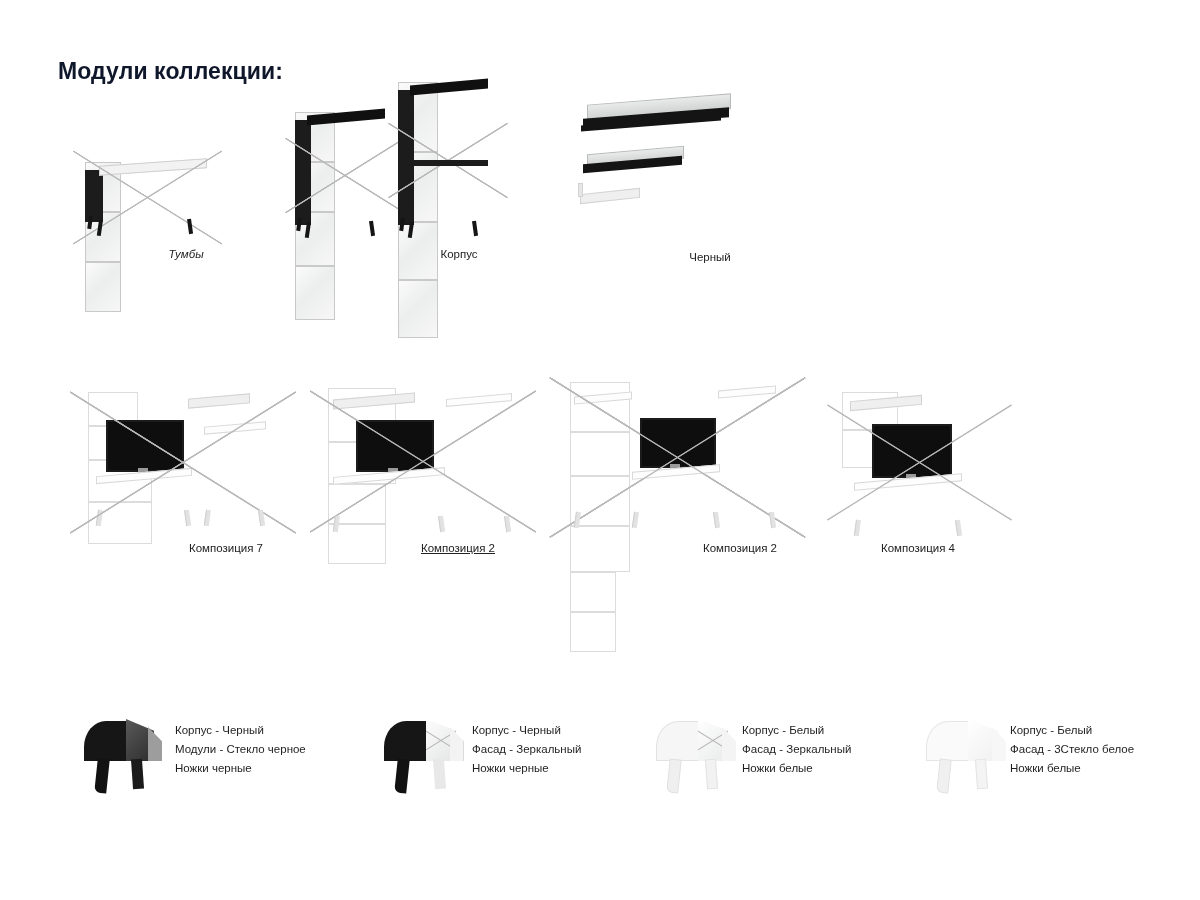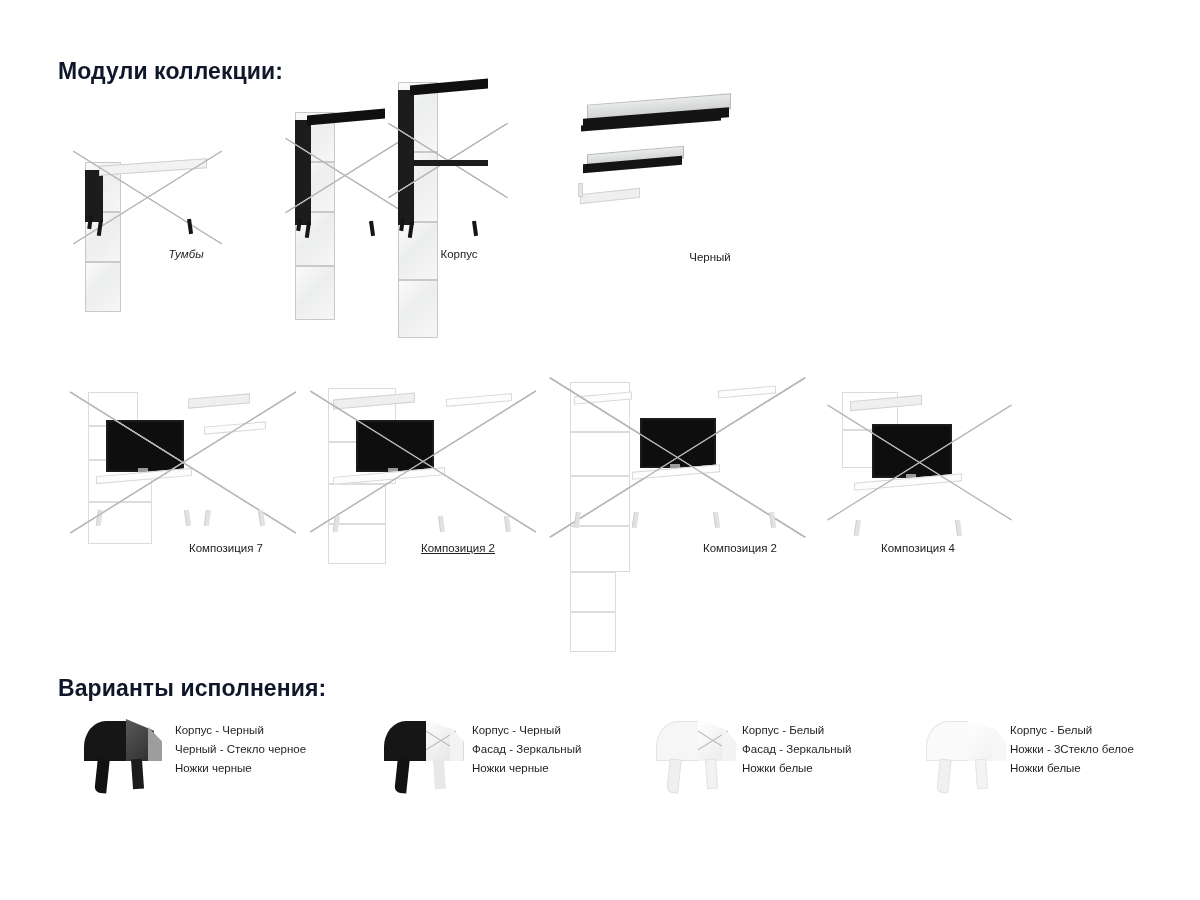--- a/index.html
+++ b/index.html
@@ -242,32 +242,31 @@
     <div class="tv-screen" style="left:30px; top:32px; width:76px; height:50px;"></div>
     <div class="tv-stand" style="left:64px; top:82px; width:10px; height:8px;"></div>
     <div class="body-box carcass-white" style="left:12px; top:86px; width:108px; height:8px; transform:skewY(-5deg);"></div>
     <div class="front-white xdecor" style="left:12px; top:94px; width:54px; height:36px;"></div>
     <div class="front-white xdecor" style="left:66px; top:94px; width:54px; height:36px;"></div>
     <div class="leg white" style="left:14px; top:128px; height:16px; transform:rotate(8deg);"></div>
     <div class="leg white" style="left:113px; top:128px; height:16px; transform:rotate(-8deg);"></div>
   </div>
   <div class="caption" style="left:918px; top:542px;">Композиция 4</div>
 
-  <div id="title-finishes" class="section-title">Варианты исполнения:</div>
 
   <div class="swatch" style="left:78px; top:715px;">
     <div class="body-box" style="left:6px; top:6px; width:46px; height:40px; background:#161616; border-top-left-radius:22px 26px;"></div>
     <div class="body-box" style="left:48px; top:4px; width:28px; height:42px; background:linear-gradient(135deg,#5a5a5a,#2d2d2d); clip-path:polygon(0 0,100% 28%,100% 100%,0 100%);"></div>
     <div class="body-box" style="left:70px; top:12px; width:14px; height:34px; background:#9d9d9d; clip-path:polygon(0 0,100% 42%,100% 100%,0 100%);"></div>
     <div class="body-box" style="left:18px; top:44px; width:12px; height:34px; background:#121212; transform:rotate(6deg); border-bottom-left-radius:6px;"></div>
     <div class="body-box" style="left:54px; top:44px; width:11px; height:30px; background:#1b1b1b; transform:rotate(-4deg);"></div>
   </div>
   <div class="finish-text" style="left:175px; top:721px;">
     <div>Корпус - Черный</div>
-    <div>Черный - Стекло черное</div>
+    <div>Модули - Стекло черное</div>
     <div>Ножки черные</div>
   </div>
 
   <div class="swatch" style="left:378px; top:715px;">
     <div class="body-box" style="left:6px; top:6px; width:46px; height:40px; background:#161616; border-top-left-radius:22px 26px;"></div>
     <div class="body-box xdecor" style="left:48px; top:4px; width:30px; height:42px; background:linear-gradient(135deg,#fdfdfd,#e4e5e5); clip-path:polygon(0 0,100% 28%,100% 100%,0 100%);"></div>
     <div class="body-box" style="left:72px; top:12px; width:14px; height:34px; background:#f3f3f3; clip-path:polygon(0 0,100% 42%,100% 100%,0 100%); border-right:1px solid #dcdcdc;"></div>
     <div class="body-box" style="left:18px; top:44px; width:12px; height:34px; background:#121212; transform:rotate(6deg); border-bottom-left-radius:6px;"></div>
     <div class="body-box" style="left:56px; top:44px; width:11px; height:30px; background:#e8e8e8; transform:rotate(-4deg);"></div>
   </div>
@@ -292,17 +291,17 @@
 
   <div class="swatch" style="left:920px; top:715px;">
     <div class="body-box" style="left:6px; top:6px; width:46px; height:40px; background:#fafafa; border:1px solid #e6e6e6; border-top-left-radius:22px 26px;"></div>
     <div class="body-box" style="left:48px; top:4px; width:30px; height:42px; background:linear-gradient(135deg,#ffffff,#f0f0f0); clip-path:polygon(0 0,100% 28%,100% 100%,0 100%);"></div>
     <div class="body-box" style="left:72px; top:12px; width:14px; height:34px; background:#f7f7f7; clip-path:polygon(0 0,100% 42%,100% 100%,0 100%);"></div>
     <div class="body-box" style="left:18px; top:44px; width:12px; height:34px; background:#f0f0f0; border:1px solid #e2e2e2; transform:rotate(6deg); border-bottom-left-radius:6px;"></div>
     <div class="body-box" style="left:56px; top:44px; width:11px; height:30px; background:#f4f4f4; border:1px solid #e4e4e4; transform:rotate(-4deg);"></div>
   </div>
   <div class="finish-text" style="left:1010px; top:721px;">
     <div>Корпус - Белый</div>
-    <div>Ножки - 3Стекло белое</div>
+    <div>Фасад - 3Стекло белое</div>
     <div>Ножки белые</div>
   </div>
 
 </div>
 
 </body></html>

